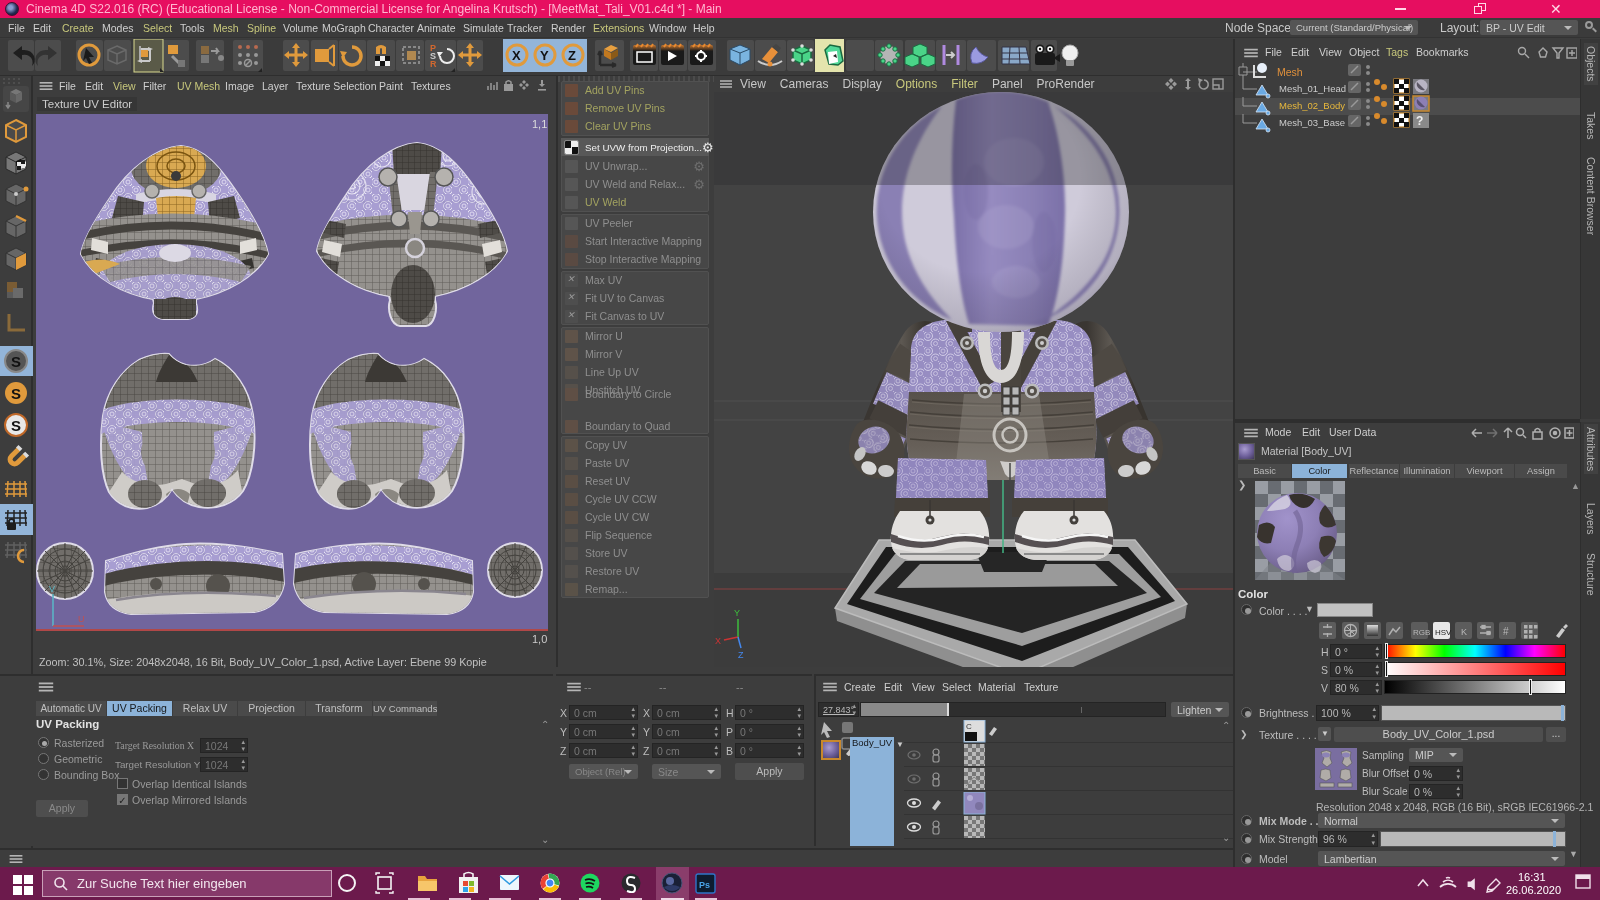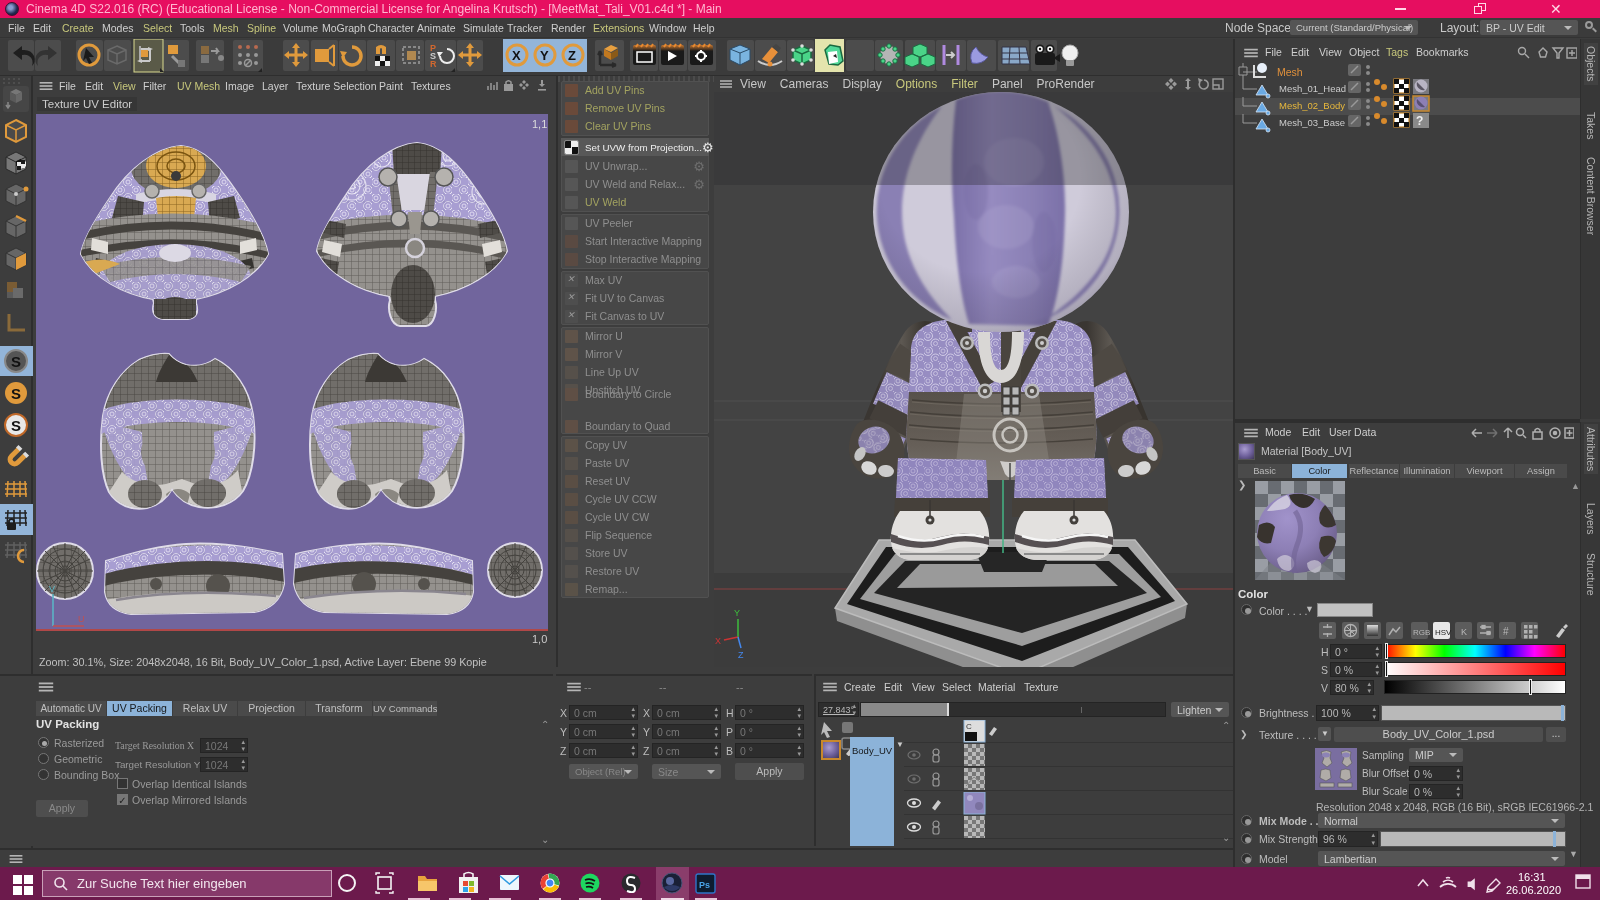--- a/index.html
+++ b/index.html
@@ -1063,21 +1063,21 @@
   <div class="dd abs" style="left:355px;top:26px;width:58px;height:15px;">Lighten</div>
   <svg class="abs" style="left:4px;top:44px;" width="48" height="32" viewBox="0 0 48 32">
     <path d="M 4 2 l 8 9 l -5 0 l 3 6 l -3 1 l -3 -6 l -3 3 z" fill="#bbb"></path>
     <rect x="22" y="2" width="11" height="11" rx="2" fill="#777"></rect>
     <rect x="22" y="18" width="11" height="11" rx="2" fill="none" stroke="#888" stroke-width="1.5"></rect>
   </svg>
   <div class="abs" style="left:5px;top:64px;width:20px;height:20px;background:radial-gradient(circle at 38% 35%, #a99cd0, #6d5f9a 55%, #403858);border:2px solid #c8882c;"></div>
   <svg class="abs" style="left:28px;top:66px;" width="14" height="14" viewBox="0 0 14 14">
         <path d="M 2 12 l 7 -9 l 3 2.5 l -7 9 z M 10 2 l 2 -2 l 2 2 l -2 2 z" fill="#ccc"></path>
       </svg>
-  <div class="abs" style="left:34px;top:61px;width:44px;height:109px;background:#8cb3d9;color:#16181a;font-size:9.5px;padding:8px 2px;">Body_UV</div>
+  <div class="abs" style="left:34px;top:61px;width:44px;height:109px;background:#8cb3d9;color:#16181a;font-size:9.5px;padding:0 2px;">Body_UV</div>
   <span class="abs" style="left:80px;top:64px;color:#ccc;font-size:8px;">▼</span>
   
   <div class="lrow" style="top:44px;"><svg width="100" height="23" viewBox="0 0 100 23">
           <rect x="60" y="0" width="21" height="22" fill="#ddd" stroke="#8cb3d9"></rect>
           <rect x="61" y="12" width="12" height="9" fill="#111"></rect>
           <text x="62" y="9" font-size="8" fill="#333">C</text>
           <path d="M 85 14 l 5 -7 l 3 2 l -5 7 z" fill="#ccc"></path>
         </svg></div>
   <div class="lrow" style="top:68px;"><svg width="100" height="23" viewBox="0 0 100 23">
           <g opacity=".45">
@@ -1354,21 +1354,21 @@
   </svg>
   <span class="abs lbl" style="left:86px;top:607px;">H</span>
   <div class="ibox spin abs" style="left:95px;top:605px;width:52px;height:15px;">0 °</div>
   <div class="abs cbar" style="left:149px;top:605px;background:linear-gradient(90deg,#f00,#ff0 17%,#0f0 33%,#0ff 50%,#00f 67%,#f0f 83%,#f00);"></div>
   <div class="abs cmark" style="left:150px;top:604px;"></div>
   <span class="abs lbl" style="left:86px;top:625px;">S</span>
   <div class="ibox spin abs" style="left:95px;top:623px;width:52px;height:15px;">0 %</div>
   <div class="abs cbar" style="left:149px;top:623px;background:linear-gradient(90deg,#fff,#f00);"></div>
   <div class="abs cmark" style="left:150px;top:622px;"></div>
   <span class="abs lbl" style="left:86px;top:643px;">V</span>
-  <div class="ibox spin abs" style="left:95px;top:641px;width:44px;height:15px;">80 %</div>
+  <div class="ibox spin abs" style="left:95px;top:641px;width:52px;height:15px;">80 %</div>
   <div class="abs cbar" style="left:149px;top:641px;background:linear-gradient(90deg,#000,#fff);"></div>
   <div class="abs cmark" style="left:294px;top:640px;"></div>
   <span class="rad" style="left:6px;top:668px;"></span>
   <span class="abs lbl" style="left:24px;top:668px;">Brightness . .</span>
   <div class="ibox spin abs" style="left:81px;top:666px;width:63px;height:16px;">100 %</div>
   <div class="abs" style="left:146px;top:666px;width:185px;height:16px;background:#b9b9b9;border:1px solid #555;"></div>
   <div class="abs" style="left:326px;top:666px;width:3px;height:16px;background:#8cb3d9;"></div>
   <span class="abs" style="left:5px;top:690px;color:#bbb;font-size:9px;">❯</span>
   <span class="abs lbl" style="left:24px;top:690px;">Texture . . . .</span>
   <div class="abs" style="left:83px;top:688px;width:13px;height:14px;background:#555;border-radius:2px;">

